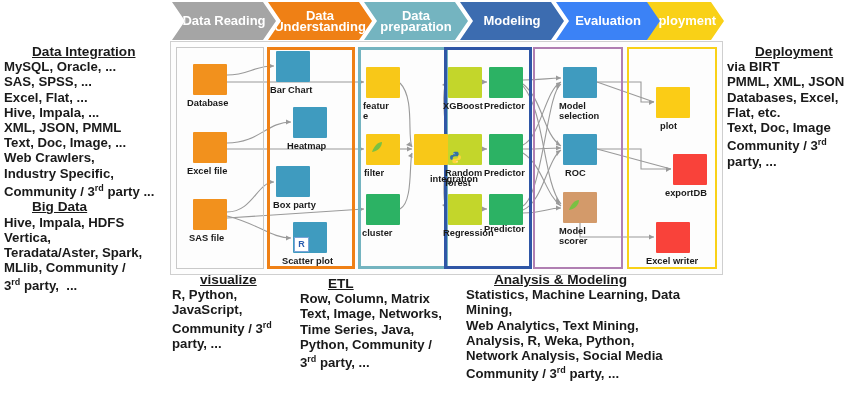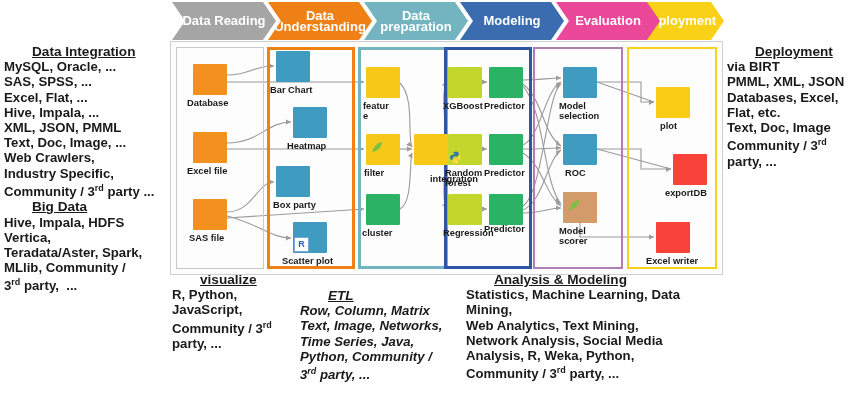--- a/index.html
+++ b/index.html
@@ -8,21 +8,21 @@
 
   
   .textblock{position:absolute;font-size:13.2px;line-height:15.2px;color:#1a1a1a;font-weight:600;}
   .textblock .hd{font-weight:bold;text-decoration:underline;display:block;font-size:13.6px;margin-left:28px;}
   .textblock .ln{display:block;white-space:pre-wrap;}
   sup{font-size:0.68em;vertical-align:super;}
 
   #left-col{left:4px;top:44px;width:168px;}
   #right-col{left:727px;top:44px;width:140px;}
   #vis-col{left:172px;top:272px;width:126px;}
-  #etl-col{left:300px;top:288px;width:162px;font-style:italic;}
+  #etl-col{left:300px;top:276px;width:162px;}
   #ana-col{left:466px;top:272px;width:240px;}
 
   
   #ribbon{position:absolute;left:172px;top:2px;width:548px;height:38px;}
   .arrow{position:absolute;top:0;height:38px;display:flex;align-items:center;
          justify-content:center;text-align:center;color:#fff;font-size:13px;
          line-height:11.5px;font-weight:600;
          clip-path:polygon(0 0, calc(100% - 13px) 0, 100% 50%, calc(100% - 13px) 100%, 0 100%, 13px 50%);}
   .arrow.first{clip-path:polygon(0 0, calc(100% - 13px) 0, 100% 50%, calc(100% - 13px) 100%, 0 100%, 13px 50%);}
   .arrow span{padding:0 6px;}
@@ -62,21 +62,21 @@
     </div>
     <div class="arrow" style="left: 96px; width: 104px; background: rgb(239, 128, 21); z-index: 9;">
       <span>Data<br>Understanding</span>
     </div>
     <div class="arrow" style="left: 192px; width: 104px; background: rgb(116, 180, 192); z-index: 8;">
       <span>Data<br>preparation</span>
     </div>
     <div class="arrow" style="left: 288px; width: 104px; background: rgb(60, 108, 176); z-index: 7;">
       <span>Modeling</span>
     </div>
-    <div class="arrow" style="left: 384px; width: 104px; background: #ec4899; z-index: 6;">
+    <div class="arrow" style="left: 384px; width: 104px; background: #3b82f6; z-index: 6;">
       <span>Evaluation</span>
     </div>
     <div class="arrow" style="left: 462px; width: 90px; background: rgb(249, 209, 23); z-index: 5;">
       <span>Deployment</span>
     </div>
   </div>
 
 <div class="textblock" id="left-col">
   <span class="hd">Data Integration</span>
   <div id="left-lines-1">
@@ -133,22 +133,22 @@
       <span class="ln">3<sup>rd</sup> party, ...</span>
     </div>
 </div>
 
 <div class="textblock" id="ana-col">
   <span class="hd">Analysis &amp; Modeling</span>
   <div id="ana-lines">
       <span class="ln">Statistics, Machine Learning, Data</span>
       <span class="ln">Mining,</span>
       <span class="ln">Web Analytics, Text Mining,</span>
+      <span class="ln">Analysis, R, Weka, Python,</span>
       <span class="ln">Network Analysis, Social Media</span>
-      <span class="ln">Analysis, R, Weka, Python,</span>
       <span class="ln">Community / 3<sup>rd</sup> party, ...</span>
     </div>
 </div>
 
 <div id="diagram">
   <svg id="wires" viewBox="0 0 551 232">
     <defs></defs>
 
     <path d="M56 33 C 78 33, 82 24, 103 24"></path>
       <polygon points="103,24 98,21.5 98,26.5"></polygon>

